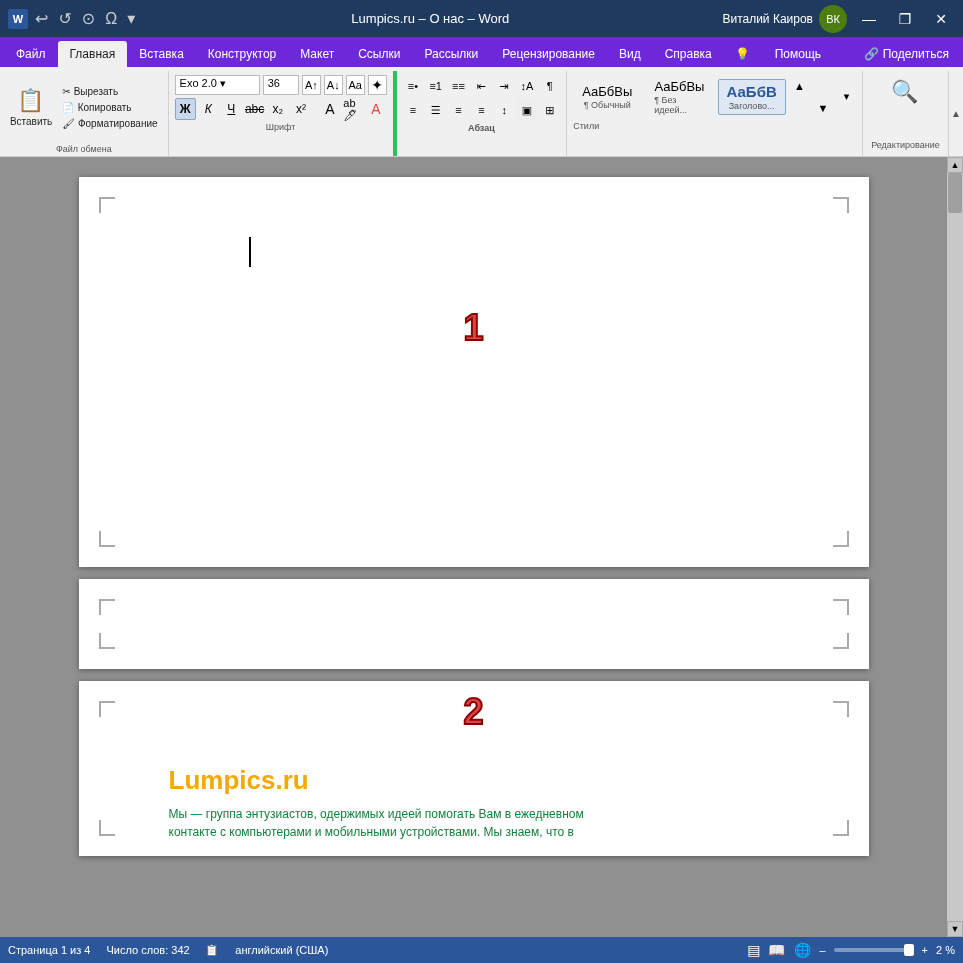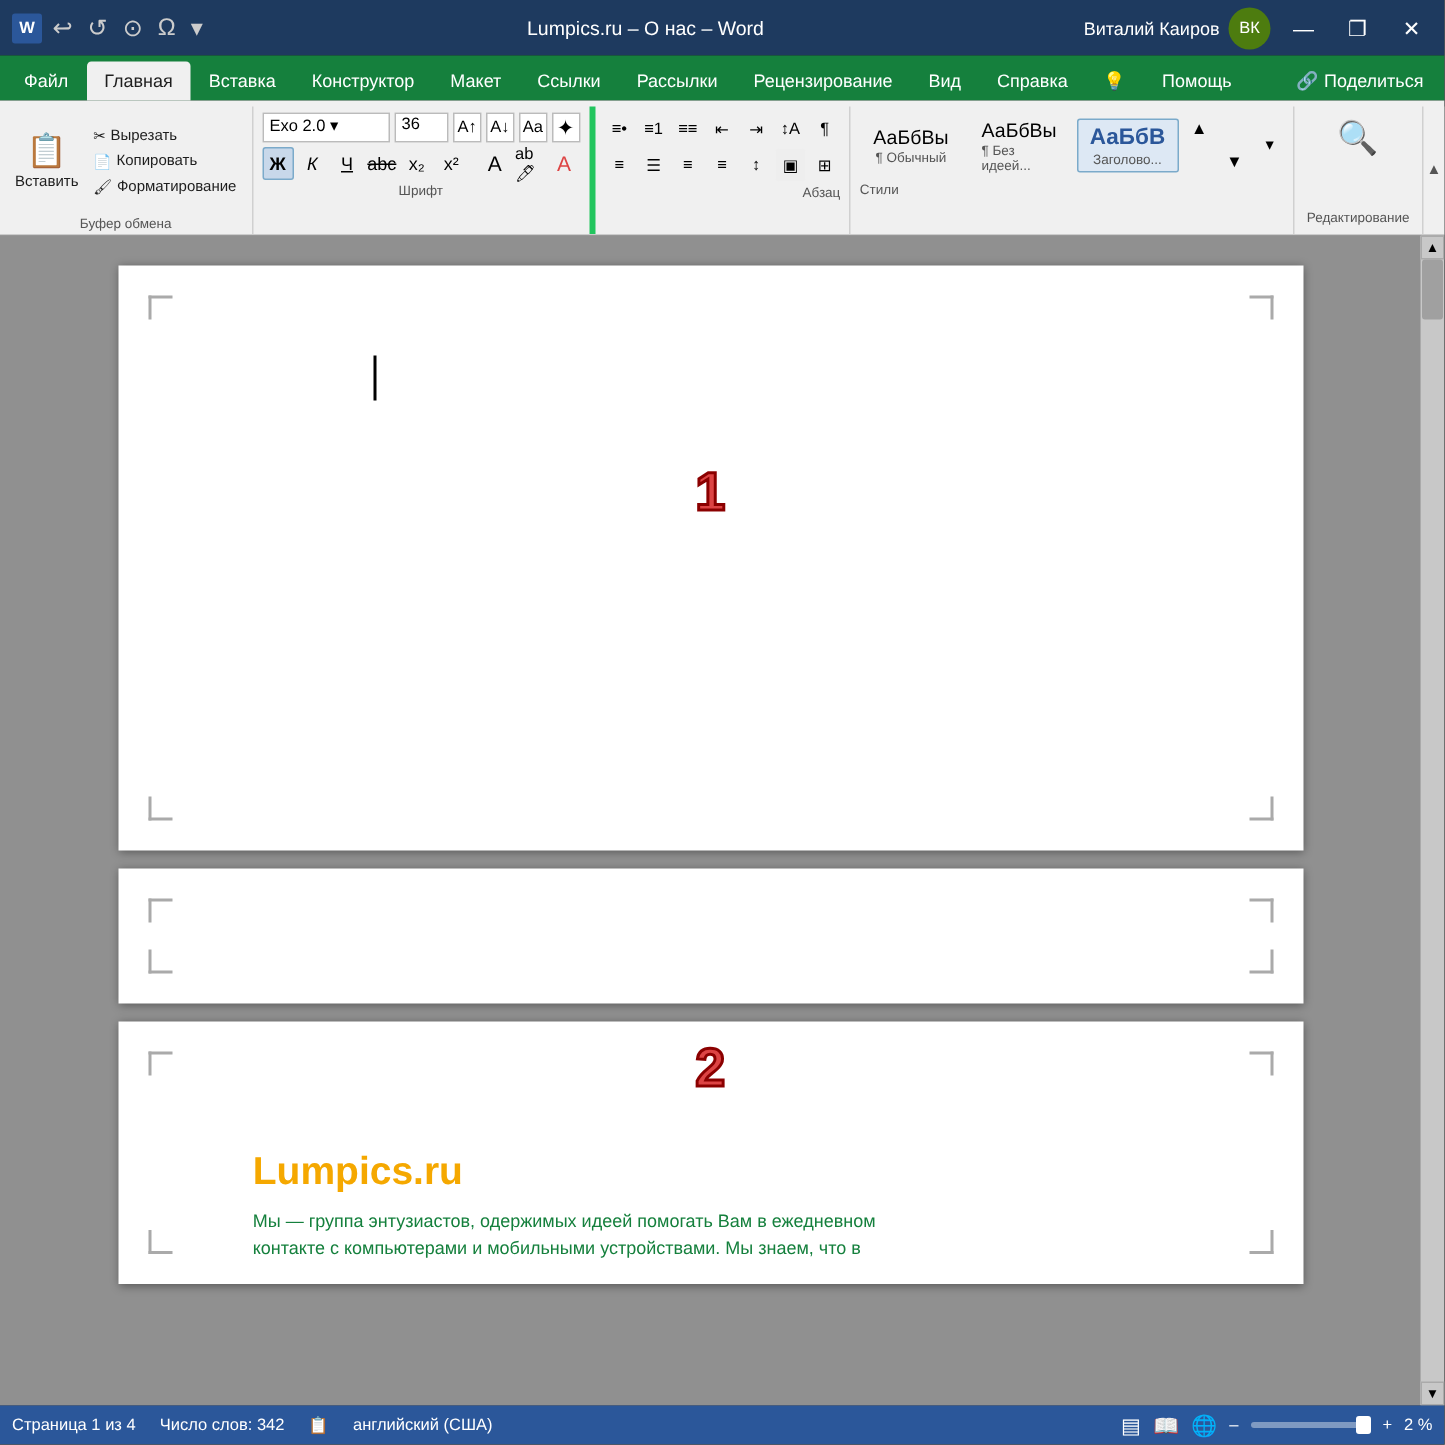--- a/index.html
+++ b/index.html
@@ -19,21 +19,21 @@
     .title-bar-center { display: flex; align-items: flex-end; color: white; font-size: 13px; }
     .title-bar-right { display: flex; align-items: center; gap: 8px; color: white; font-size: 12px; }
     .title-icon { width: 20px; height: 20px; background: #2b579a; display: flex; align-items: center; justify-content: center; color: white; font-size: 11px; font-weight: bold; border-radius: 2px; }
     .title-quick-btn { color: #ccc; font-size: 16px; cursor: pointer; padding: 0 3px; }
     .title-window-btn { width: 28px; height: 28px; display: flex; align-items: center; justify-content: center; color: white; font-size: 14px; cursor: pointer; }
     .user-info { display: flex; align-items: center; gap: 6px; }
     .user-avatar { width: 28px; height: 28px; border-radius: 50%; background: #4d7c0f; overflow: hidden; display: flex; align-items: center; justify-content: center; font-size: 11px; color: white; }
 
     
     .ribbon-tabs {
-      background: #15803d;
+      background: #6d28d9;
       height: 30px;
       display: flex;
       align-items: flex-end;
       padding-left: 4px;
       flex-shrink: 0;
     }
     .ribbon-tab {
       padding: 4px 12px;
       color: white;
       font-size: 12px;
@@ -293,21 +293,21 @@
       <div class="ribbon-big-btn">
         <div class="ribbon-big-icon">📋</div>
         <span>Вставить</span>
       </div>
       <div class="ribbon-small-btns">
         <div class="ribbon-small-btn">✂ <span>Вырезать</span></div>
         <div class="ribbon-small-btn">📄 <span>Копировать</span></div>
         <div class="ribbon-small-btn">🖌 <span>Форматирование</span></div>
       </div>
     </div>
-    <div class="ribbon-group-label">Буфер обмена</div>
+    <div class="ribbon-group-label">Файл обмена</div>
   </div>
 
   <div class="font-group">
     <div class="font-row1">
       <div class="font-input font-name-input">
         <span>Exo 2.0</span> ▾
       </div>
       <div class="font-input font-size-input">
         <span>36</span>
       </div>
@@ -349,21 +349,21 @@
     </div>
     <div class="para-row">
       <div class="para-btn">≡</div>
       <div class="para-btn">☰</div>
       <div class="para-btn">≡</div>
       <div class="para-btn">≡</div>
       <div class="para-btn">↕</div>
       <div class="para-btn" style="background:#eee;">▣</div>
       <div class="para-btn">⊞</div>
     </div>
-    <div class="ribbon-group-label" style="width:100%;text-align:right;margin-top:2px;">Абзац</div>
+    <div class="ribbon-group-label" style="width:100%;text-align:center;margin-top:2px;font-weight:bold;">Абзац</div>
   </div>
 
   <div class="styles-group">
     <div class="styles-content">
       <div class="style-item">
         <div class="style-preview">АаБбВы</div>
         <div class="style-label">¶ Обычный</div>
       </div>
       <div class="style-item">
         <div class="style-preview">АаБбВы</div>

